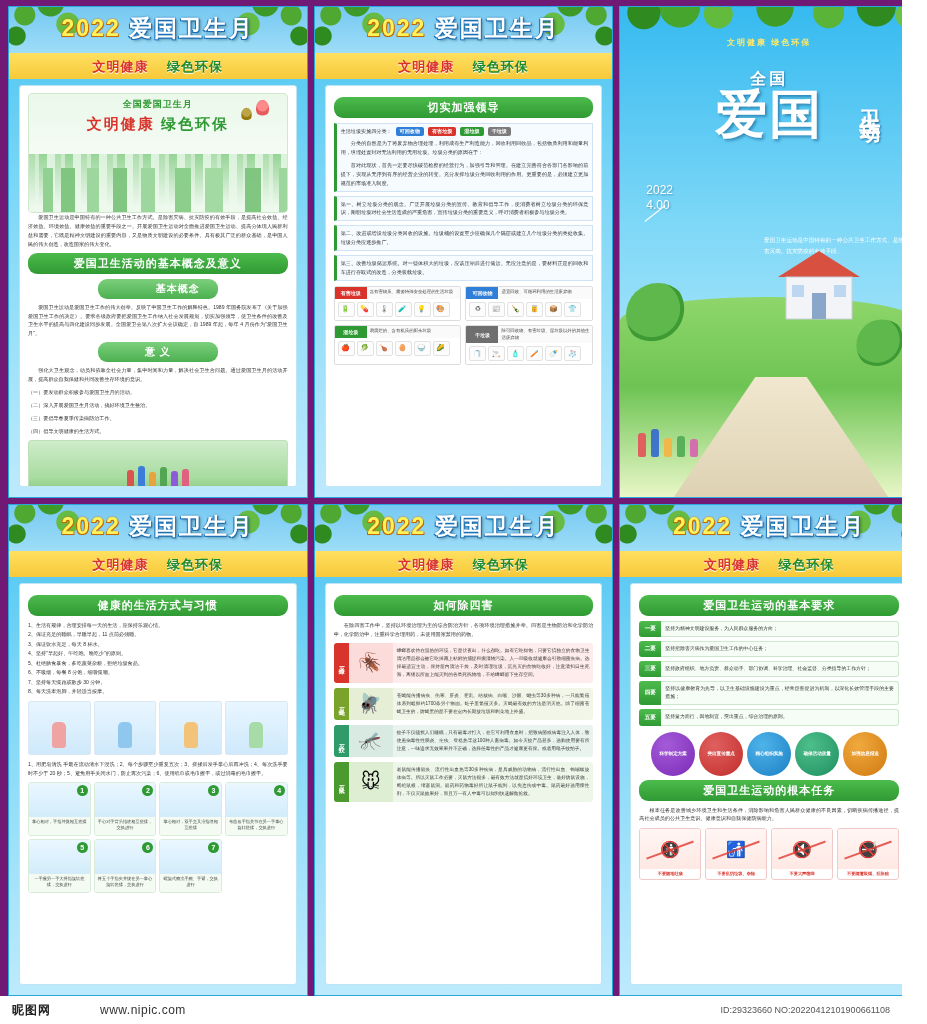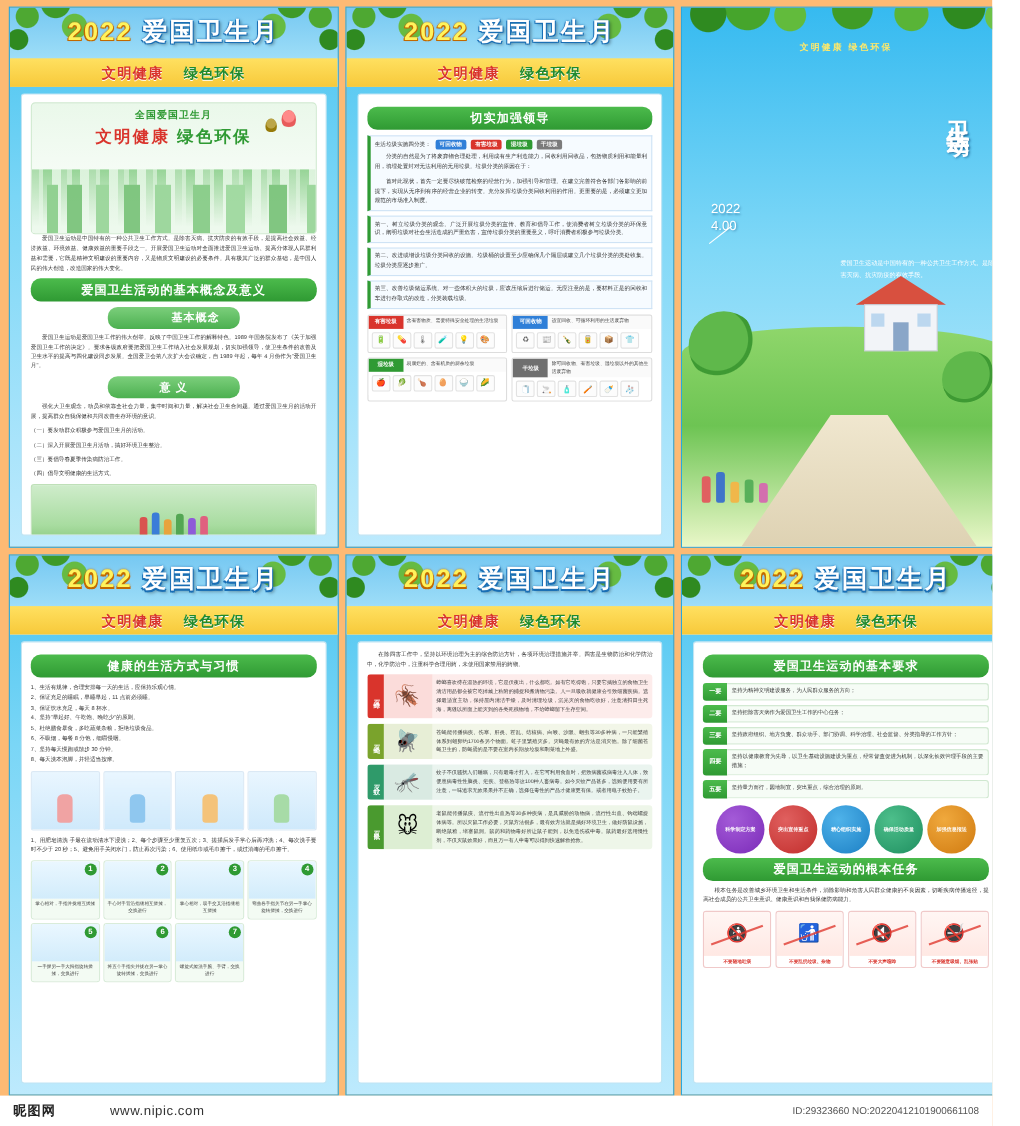--- a/index.html
+++ b/index.html
@@ -4,21 +4,21 @@
 <style>
   * { box-sizing: border-box; }
   html, body {
     margin: 0; padding: 0;
     background: #ffffff;
     font-family: "Liberation Sans", "DejaVu Sans", sans-serif;
   }
   .page {
     width: 902px; height: 1024px;
     position: relative;
-    background: #fdba74;
+    background: #701a75;
     overflow: hidden;
   }
   .grid {
     position: absolute;
     left: 8px; top: 6px;
     width: 911px; height: 990px;
     display: grid;
     grid-template-columns: repeat(3, 1fr);
     grid-template-rows: repeat(2, 1fr);
     gap: 6px;
@@ -498,20 +498,24 @@
               <span>🧦</span>
             </div>
           </div>
         </div>
       </div>
     </div>
 
     <div class="poster p3">
       <div class="topleaf"></div>
       <div class="ribbon">文明健康 绿色环保</div>
+      <div class="bigtitle">
+        <div class="bt-sm">全国</div>
+        <div class="bt-xl">爱国</div>
+      </div>
       <div class="bt-side">卫生运动</div>
       <div class="date">
         <div>2022</div>
         <div>4.00</div>
       </div>
       <div class="slash"></div>
       <div class="p3text">爱国卫生运动是中国特有的一种公共卫生工作方式。是除害灭病、抗灾防疫的有效手段。</div>
       <div class="ground"></div>
       <div class="road"></div>
       <div class="tree" style="left:6px;bottom:150px;"></div>
@@ -636,20 +640,21 @@
           <span class="year">2022</span>
           <span>爱国卫生月</span>
         </div>
         <div class="ban-sub">
           <span>文明健康</span>
           &nbsp;&nbsp;
           <span class="g">绿色环保</span>
         </div>
       </div>
       <div class="card">
+        <div class="sec-title">如何除四害</div>
         <p class="p ind">在除四害工作中，坚持以环境治理为主的综合防治方针，各项环境治理措施并举。四害是生物防治和化学防治中，化学防治中，注重科学合理用药，未使用国家禁用的药物。</p>
         <div class="pest roach">
           <div class="tab">灭蟑</div>
           <div class="pic">🪳</div>
           <div class="txt">蟑螂喜欢待在温热的环境，它是伏夜出，什么都吃。如有它吃得饱，只要它搞独立的食物卫生清洁用品都会被它吃掉藏上粘附的捕捉和搬清物污染。人一旦吸收就健康会引致细菌疾病。选择最适宜主动，保持屋内清洁干燥，及时清理垃圾，沉光灭的食物吃收好，注意清扫日生死海，离缝以所面上能灭到的各类死残物地，不给蟑螂留下生存空间。</div>
         </div>
         <div class="pest fly">
           <div class="tab">灭蝇</div>
           <div class="pic">🪰</div>
           <div class="txt">苍蝇能传播病疾、伤寒、肝炎、霍乱、结核病、白喉、沙眼、蛔虫等30多种病，一只能繁殖体系到蛆卵约1700条另个物面。蛀子里繁殖灭多。灭蝇最有效的方法是消灭他。除了细菌苍蝇卫生的，防蝇蛋的是不要在室内长期放垃圾和剩菜地上外盛。</div>

